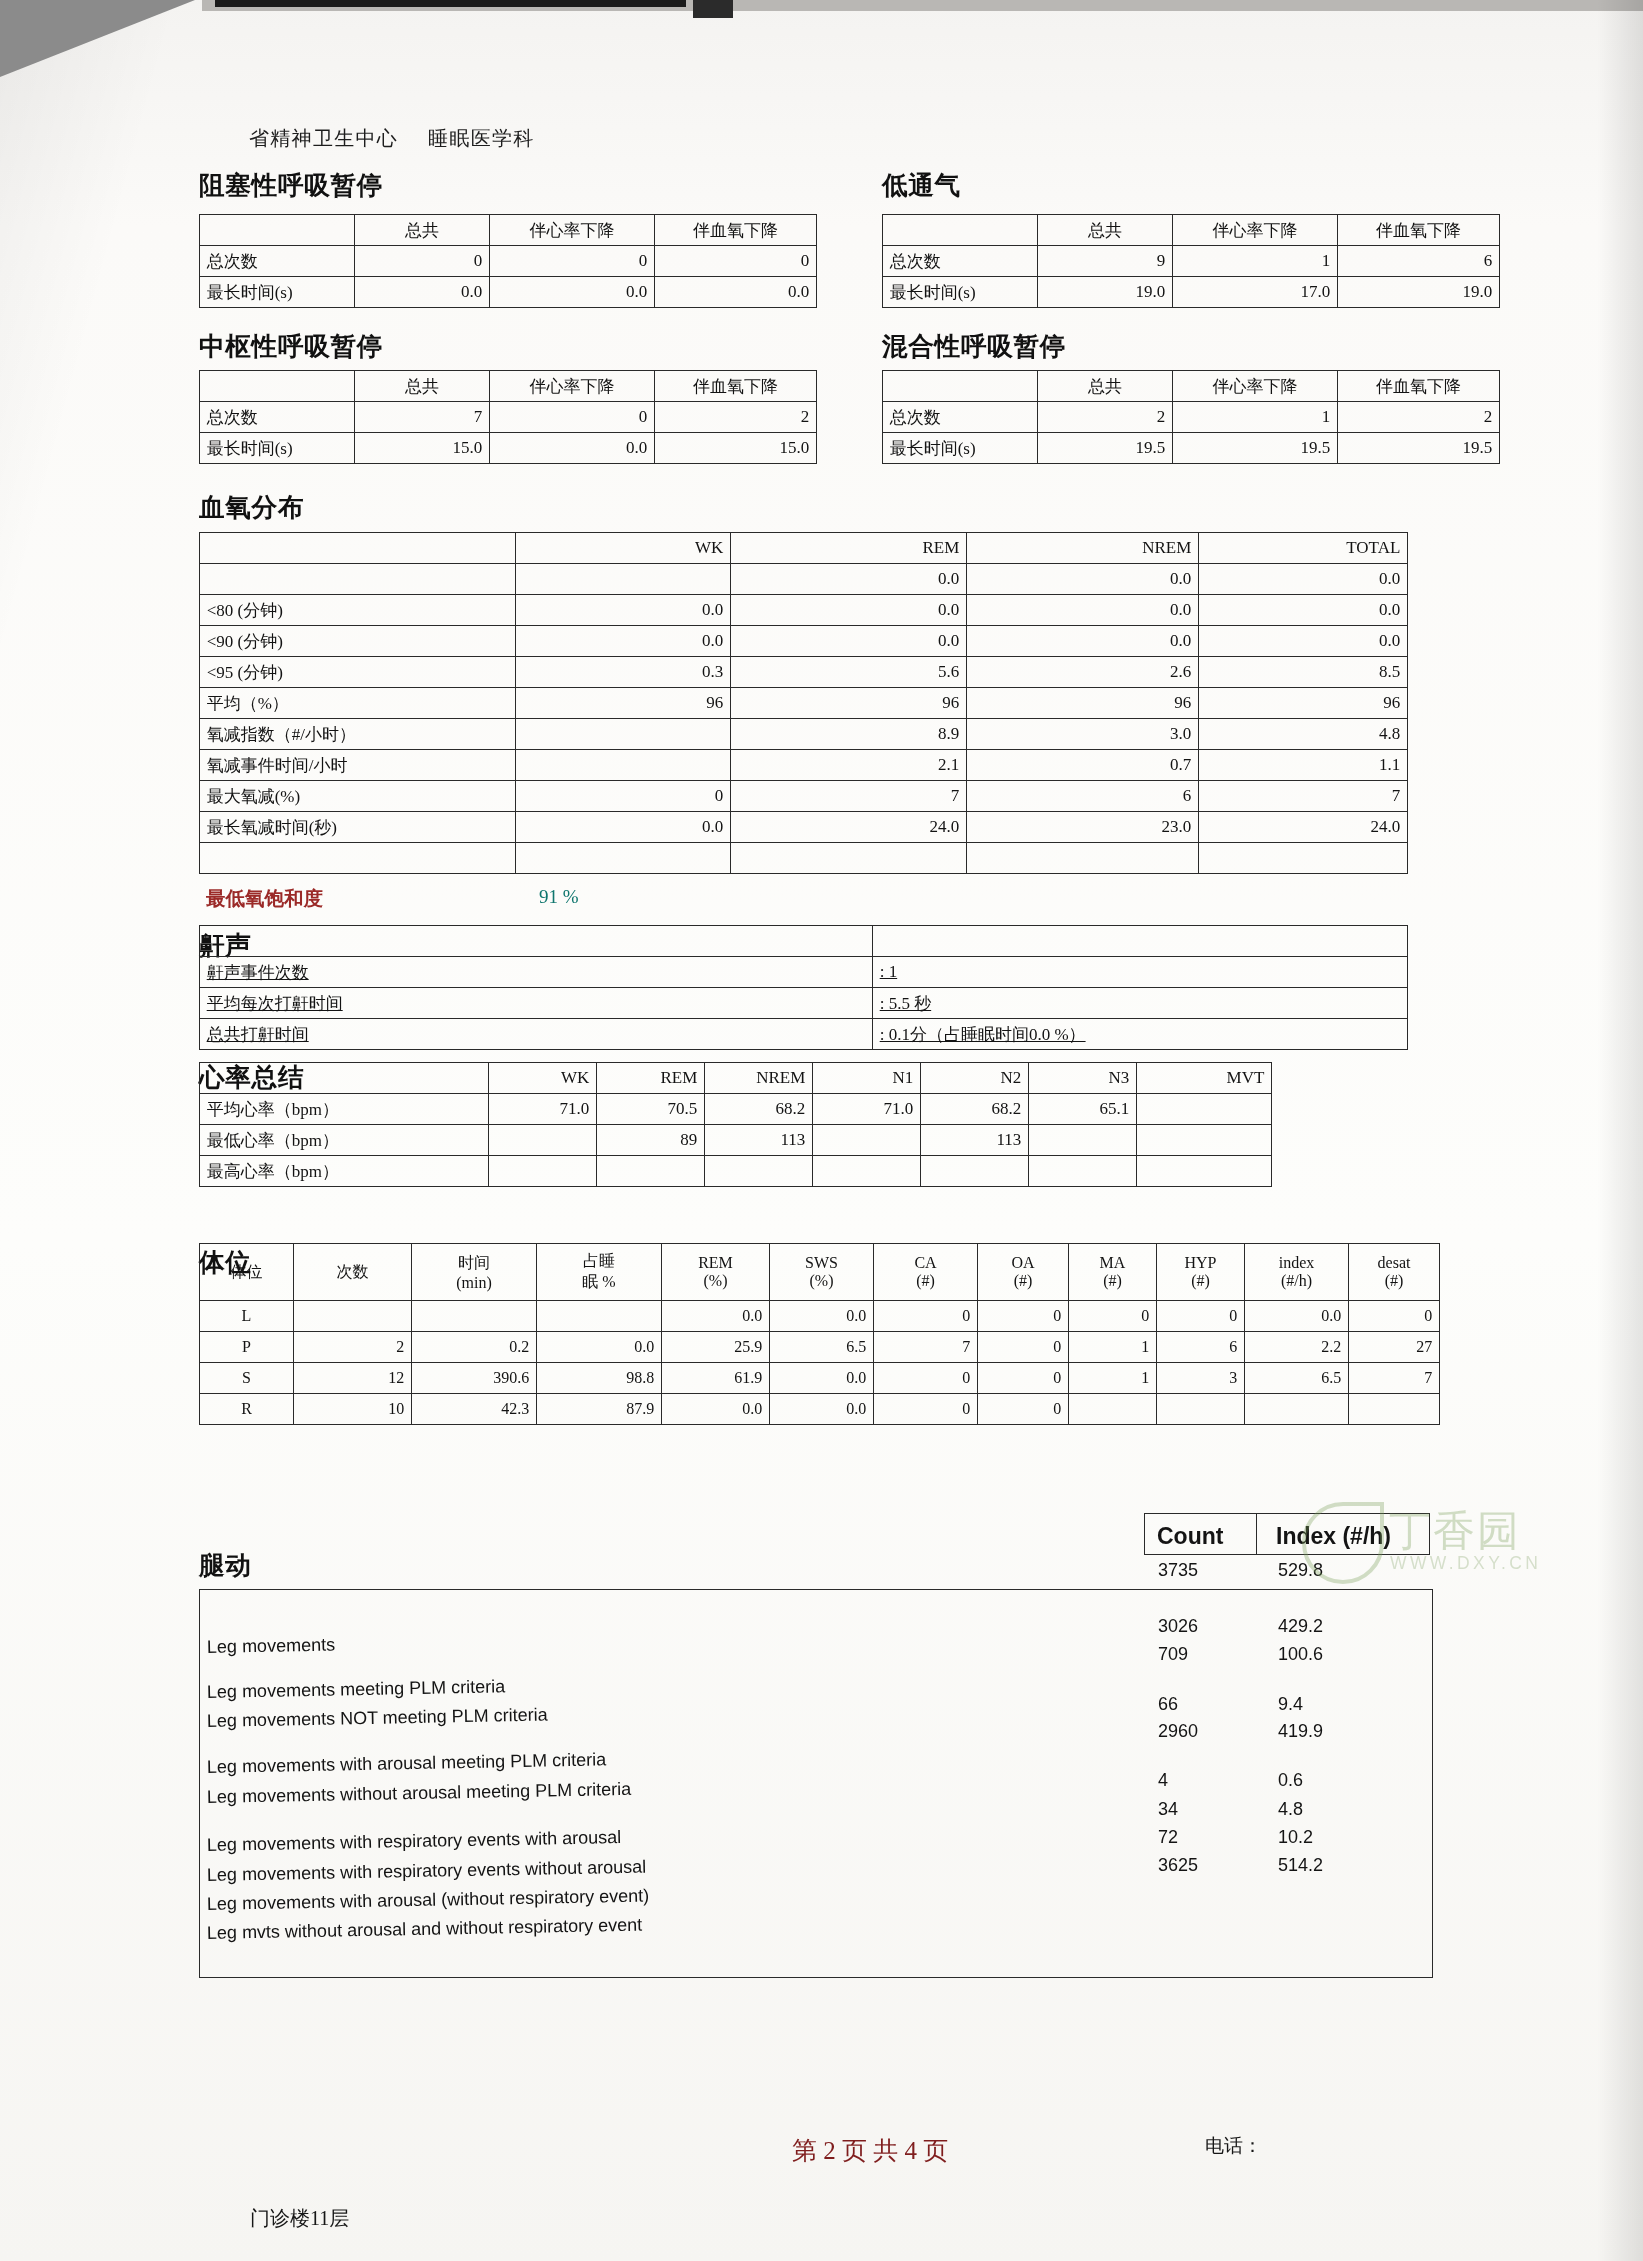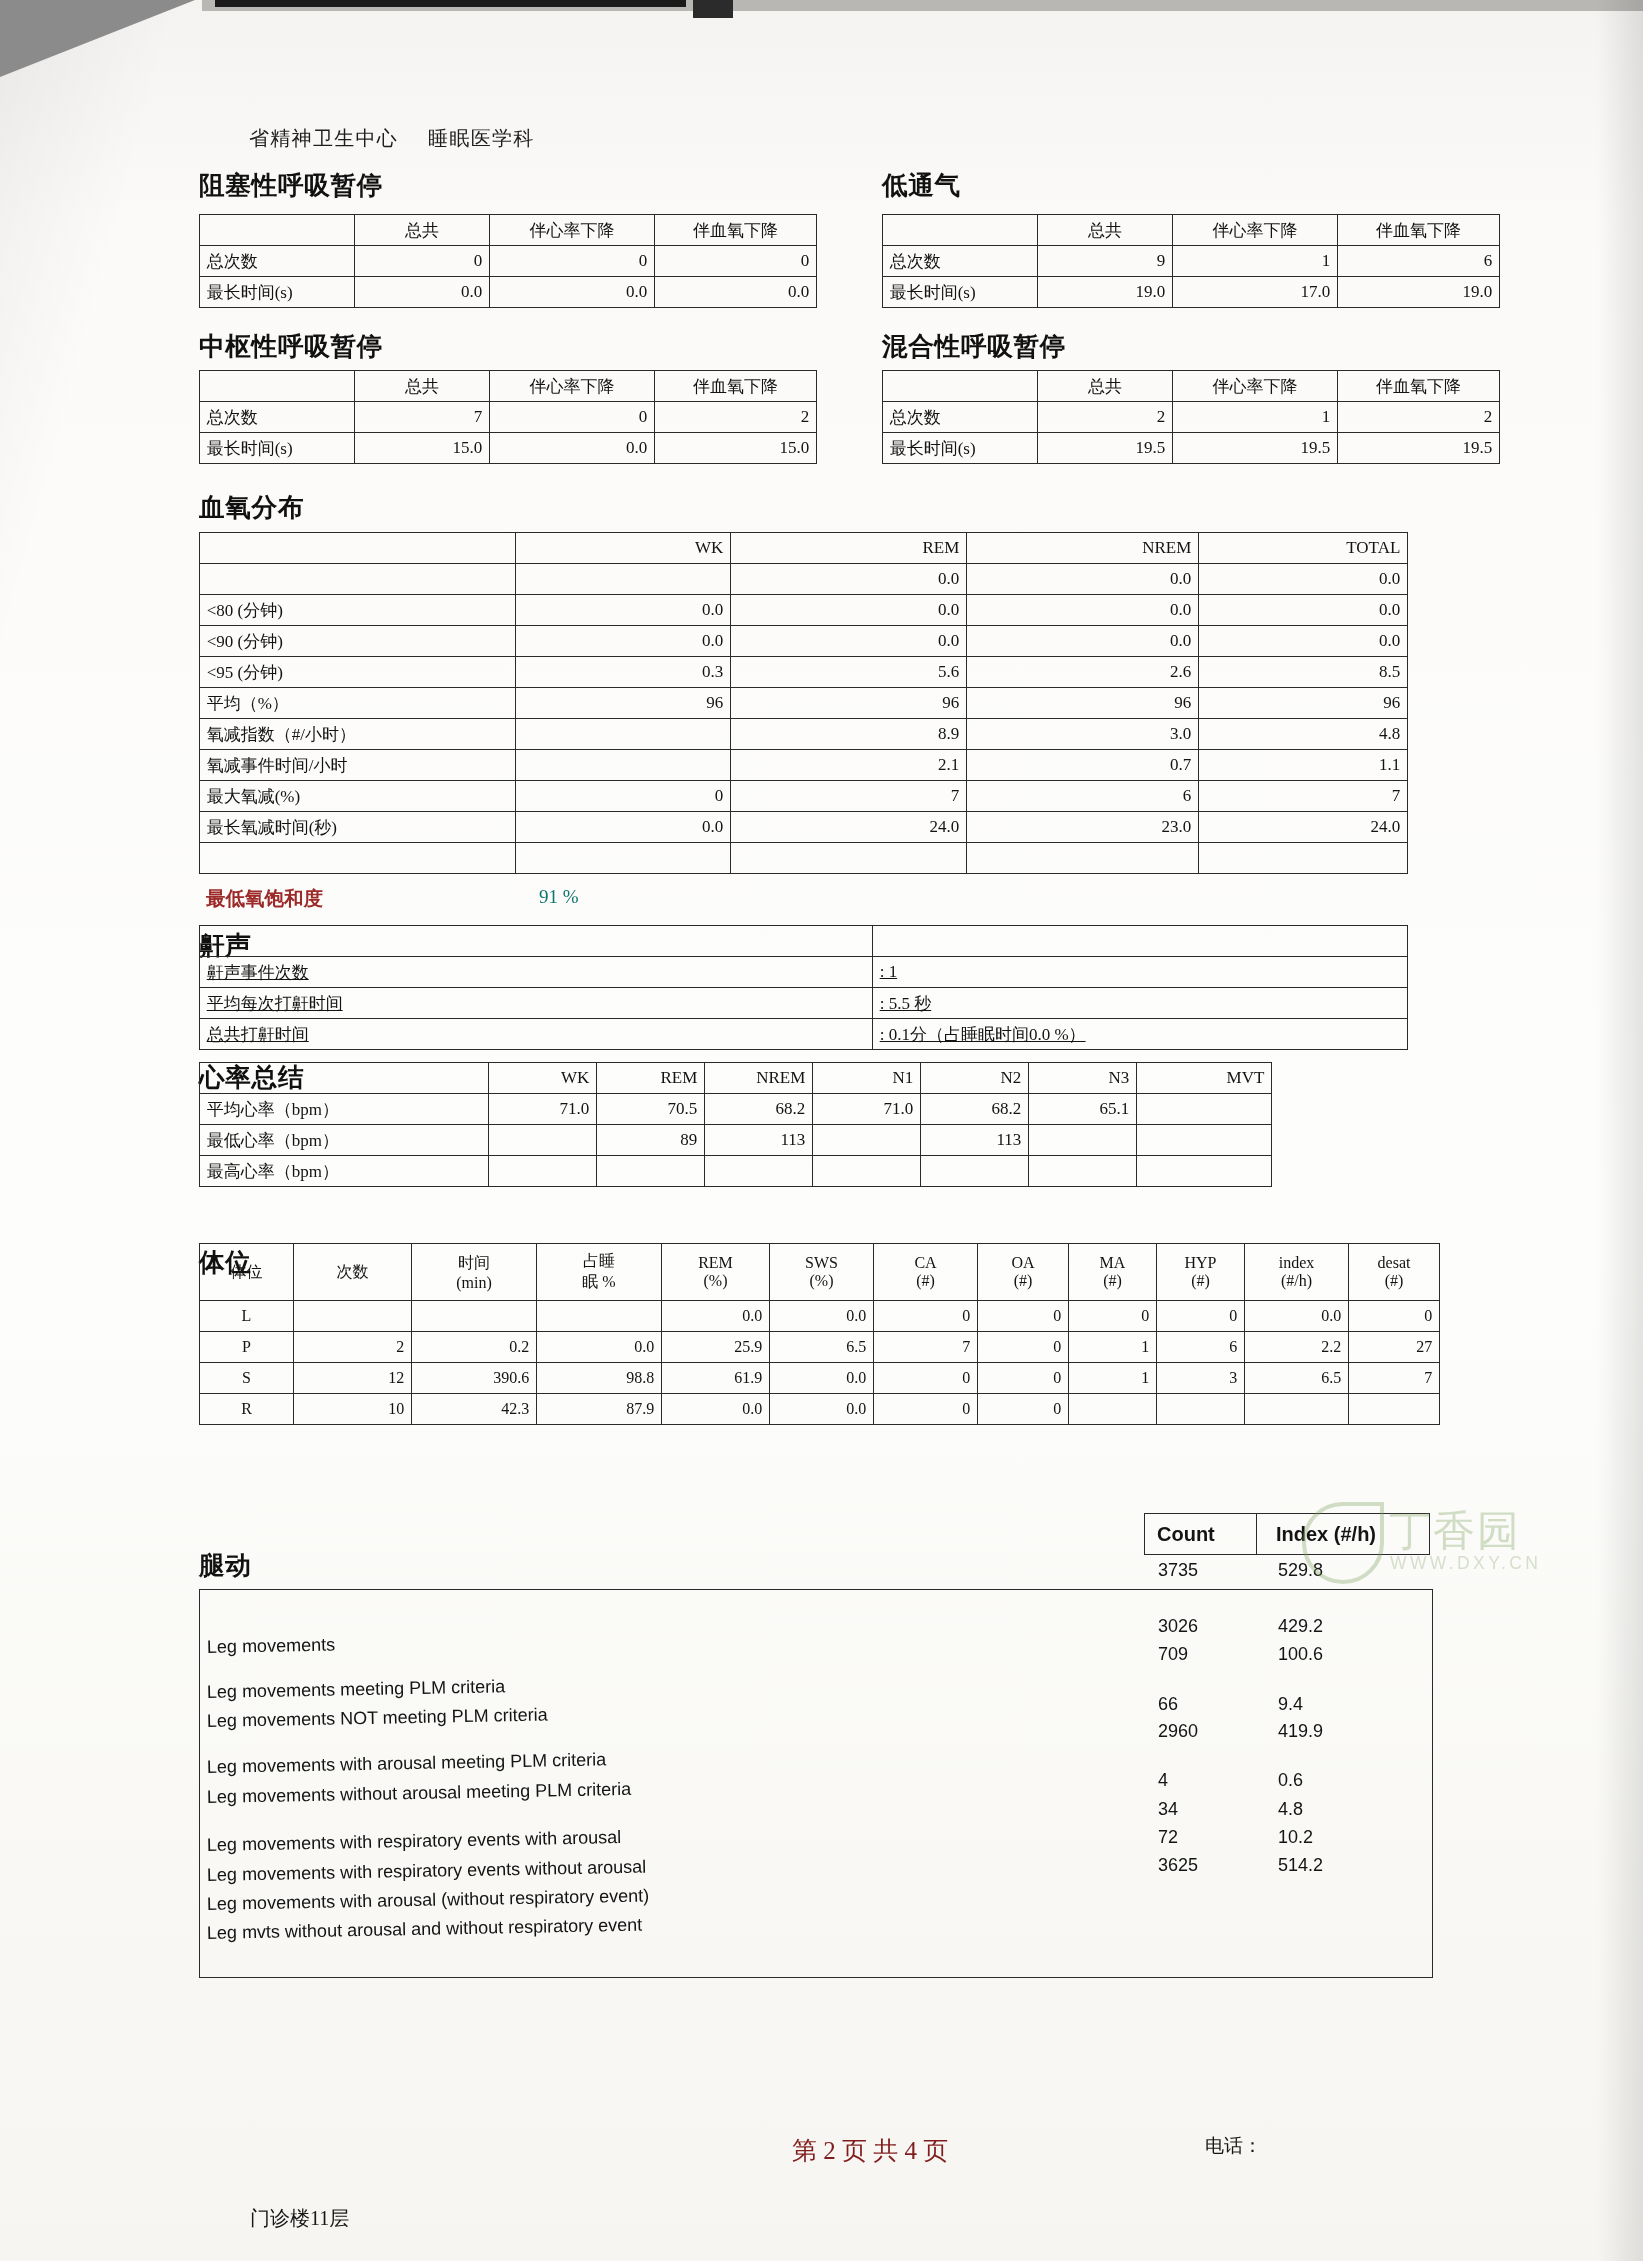--- a/index.html
+++ b/index.html
@@ -174,21 +174,21 @@
   .leg-count, .leg-index {
     position: absolute;
     font-family: "Liberation Sans", sans-serif;
     font-size: 18px;
     color: #141414;
     white-space: nowrap;
   }
   .leg-hdr {
     position: absolute;
     font-family: "Liberation Sans", sans-serif;
-    font-size: 20px;
+    font-size: 23px;
     font-weight: bold;
     color: #141414;
     white-space: nowrap;
   }
   .leg-hdr-line {
     position: absolute;
     background: #2a2a2a;
   }
 
   .lowsat-label {

